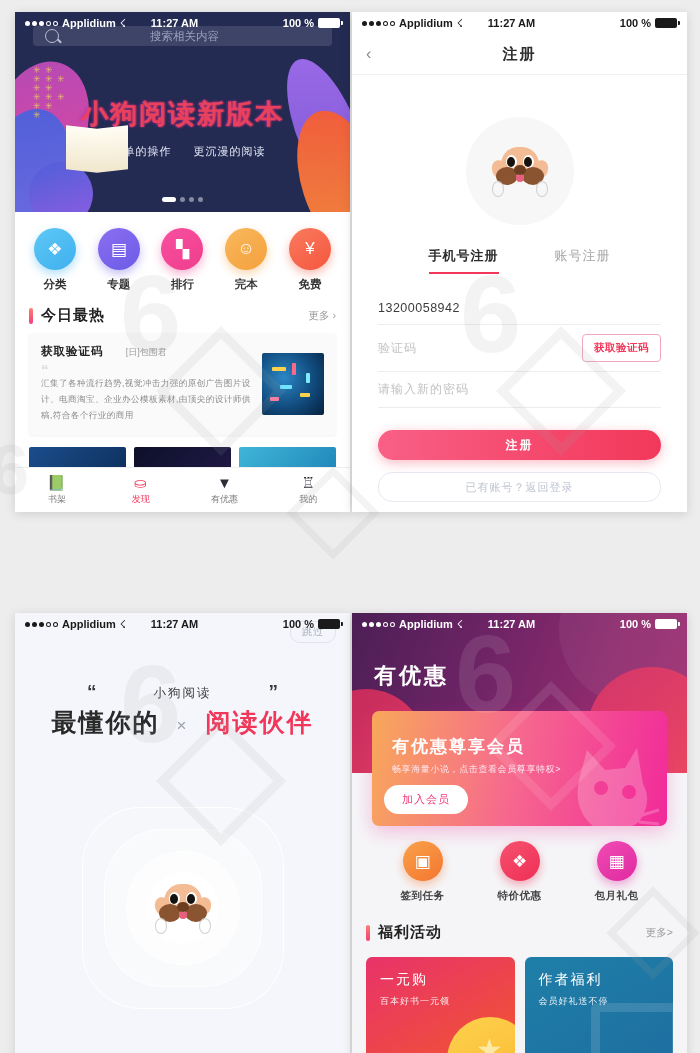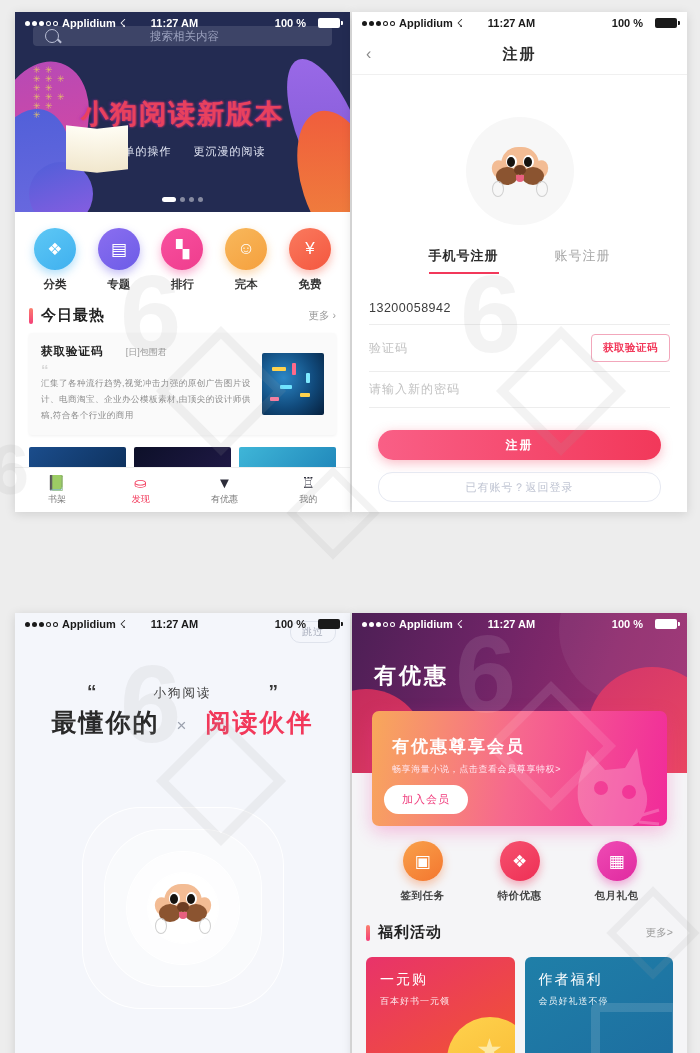--- a/index.html
+++ b/index.html
@@ -26,21 +26,21 @@
   #f4{left:352px;top:613px;}
 
   
   .statusbar{height:22px;display:flex;align-items:center;padding:0 10px;
              font-size:11px;font-weight:bold;box-sizing:border-box;position:relative;z-index:8;}
   .sb-left{display:flex;align-items:center;gap:4px;}
   .dots{display:flex;gap:2px;align-items:center;}
   .dots i{width:5px;height:5px;border-radius:50%;display:block;}
   .sb-carrier{font-size:11px;}
   .sb-center{position:absolute;left:0;right:16px;text-align:center;font-size:11px;font-weight:bold;}
-  .sb-right{margin-left:auto;display:flex;align-items:center;gap:12px;z-index:2;}
+  .sb-right{margin-left:auto;display:flex;align-items:center;gap:4px;z-index:2;}
   .batt{width:22px;height:10px;border-radius:2px;position:relative;display:inline-block;}
   .batt:after{content:"";position:absolute;right:-3px;top:3px;width:2px;height:4px;border-radius:0 1px 1px 0;background:inherit;}
   .wifi{font-size:11px;}
   .dark .sb-left,.dark .sb-center,.dark .sb-right{color:#fff;}
   .dark .dots i{background:#fff;}
   .dark .dots i.off{background:transparent;box-shadow:inset 0 0 0 1px #fff;}
   .dark .batt{background:#fff;}
   .light .sb-left,.light .sb-center,.light .sb-right{color:#1a1a1a;}
   .light .dots i{background:#1a1a1a;}
   .light .dots i.off{background:transparent;box-shadow:inset 0 0 0 1px #1a1a1a;}
@@ -133,21 +133,21 @@
   .dogface .nose{position:absolute;left:24px;top:18px;width:12px;height:10px;border-radius:50%;background:#6d3d22;z-index:3;}
   .dogface .tng{position:absolute;left:26px;top:28px;width:8px;height:7px;border-radius:0 0 5px 5px;background:#e8607f;z-index:4;}
   .dogface .jowl{position:absolute;bottom:-2px;width:10px;height:14px;border:1.5px solid #cfcfcf;border-radius:50%;}
   .dogface .jowl.l{left:2px;}
   .dogface .jowl.r{right:2px;}
 
   .s2-tabs{display:flex;justify-content:center;gap:56px;margin-top:22px;}
   .s2-tab{font-size:13px;color:#a6a6a6;padding-bottom:7px;letter-spacing:1px;}
   .s2-tab.act{color:#2b2b2b;font-weight:bold;border-bottom:2px solid #f2385a;}
 
-  .s2-form{padding:18px 17px 0;}
+  .s2-form{padding:18px 26px 0;}
   .s2-field{border-bottom:1px solid #ededed;padding:9px 0;display:flex;align-items:center;}
   .s2-field .val{font-size:12.5px;color:#3c3c3c;letter-spacing:.5px;}
   .s2-field .ph{font-size:12px;color:#c2c2c2;letter-spacing:1px;}
   .s2-code{margin-left:auto;border:1px solid #f2a7bb;border-radius:4px;padding:6px 11px;
            font-size:10.5px;color:#f2385a;font-weight:bold;letter-spacing:.5px;}
   .s2-actions{padding:22px 26px 0;}
   .btn-primary{height:30px;border-radius:15px;background:linear-gradient(90deg,#f95f86,#f2385a);
                display:flex;align-items:center;justify-content:center;color:#fff;font-size:12px;
                font-weight:bold;letter-spacing:2px;box-shadow:0 3px 12px rgba(242,56,90,.35);}
   .btn-ghost{margin-top:12px;height:28px;border-radius:14px;border:1px solid #e6e9f2;

